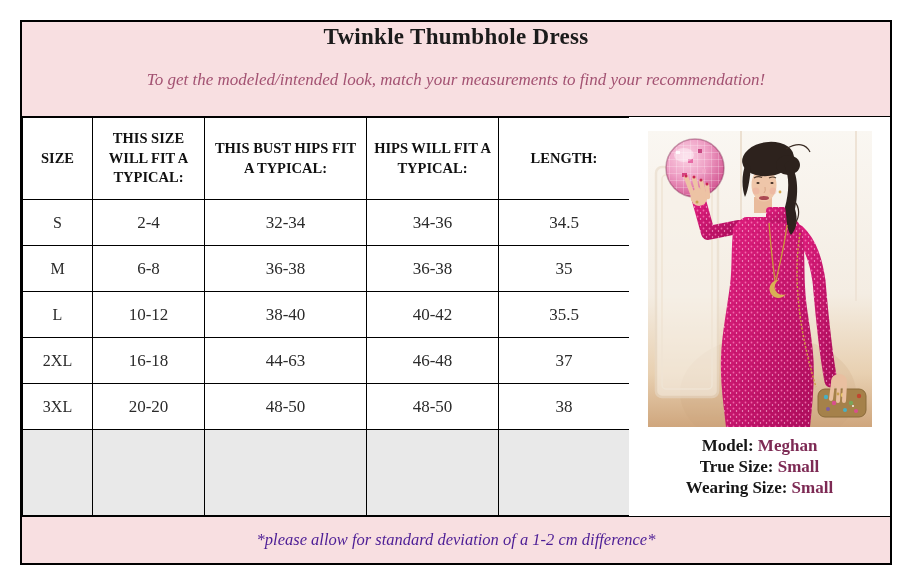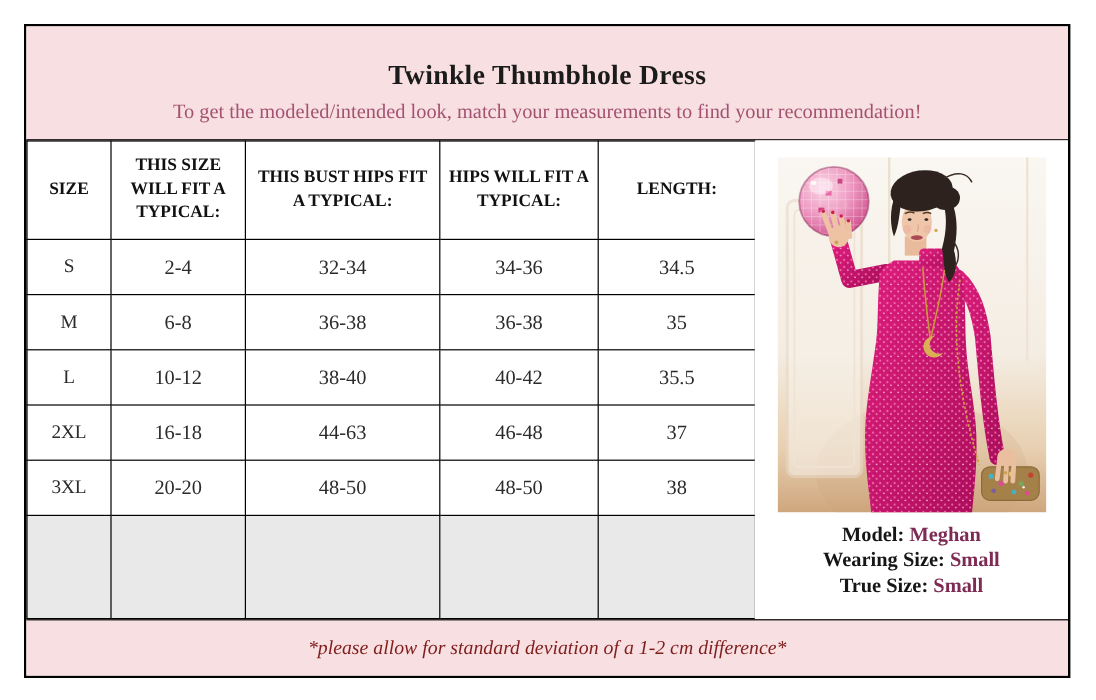--- a/index.html
+++ b/index.html
@@ -3,42 +3,42 @@
 <meta charset="utf-8">
 <style>
   html,body{margin:0;padding:0;background:#ffffff;}
   .page{position:relative;width:913px;height:583px;background:#ffffff;
         font-family:"Liberation Serif","DejaVu Serif",serif;overflow:hidden;}
   .frame{position:absolute;left:20px;top:20px;width:868px;height:541px;
          border:2px solid #000;display:flex;flex-direction:column;background:#fff;}
   
   .header{height:94px;background:var(--pink);border-bottom:1.5px solid #000;
           text-align:center;flex:0 0 auto;}
-  .title{margin-top:28px;font-size:23px;font-weight:bold;color:#1b1b1b;letter-spacing:.3px;}
-  .subtitle{margin-top:7px;font-size:17px;color:var(--rose);}
+  .title{margin-top:2px;font-size:23px;font-weight:bold;color:#1b1b1b;letter-spacing:.3px;}
+  .subtitle{margin-top:20px;font-style:italic;font-size:17px;color:var(--rose);}
   
   .main{flex:1 1 auto;display:flex;min-height:0;}
   .table-wrap{width:607px;flex:0 0 auto;}
   table{width:100%;height:100%;border-collapse:collapse;table-layout:fixed;}
   th,td{border:1.5px solid #000;text-align:center;vertical-align:middle;padding:0 6px;}
   th{font-size:14.5px;line-height:1.35;color:#111;font-weight:bold;}
   thead tr{height:82px;}
   tbody tr.data-row{height:46px;}
   td{font-size:17px;color:#2b2b2b;font-weight:normal;}
   td.size-cell{font-size:16px;}
   tr.empty-row td{background:var(--gray);}
   
   .photo-col{flex:1 1 auto;text-align:center;background:#fff;min-width:0;}
   .photo{display:block;margin:14px auto 0;}
   .model-info{margin-top:8px;font-size:17px;font-weight:bold;line-height:21px;color:#161616;}
   .model-info .val{color:var(--plum);}
   
   .footer{height:46px;background:var(--pink);border-top:1.5px solid #000;flex:0 0 auto;
           display:flex;align-items:center;justify-content:center;
-          font-style:italic;font-size:16.5px;color:#7f1d1d;}
+          font-style:italic;font-size:16.5px;color:#4c1d95;}
 </style>
 </head>
 <body>
 
 <div class="page" style="--pink:#f8dfe1;--rose:#a35272;--plum:#7d2a54;--gray:#e9e9e9;">
   <div class="frame">
 
     <div class="header">
       <div class="title">Twinkle Thumbhole Dress</div>
       <div class="subtitle">To get the modeled/intended look, match your measurements to find your recommendation!</div>
@@ -239,25 +239,25 @@
             <circle cx="190" cy="263" r="1.4" fill="#caa052"></circle>
           </g>
         </svg>
 
         <div class="model-info">
           <div class="info-line">
             <span class="lbl">Model:</span>
             <span class="val">Meghan</span>
           </div>
           <div class="info-line">
-            <span class="lbl">Wearing Size:</span>
+            <span class="lbl">True Size:</span>
             <span class="val">Small</span>
           </div>
           <div class="info-line">
-            <span class="lbl">True Size:</span>
+            <span class="lbl">Wearing Size:</span>
             <span class="val">Small</span>
           </div>
         </div>
       </div>
     </div>
 
     <div class="footer">
       <div>*please allow for standard deviation of a 1-2 cm difference*</div>
     </div>
 

